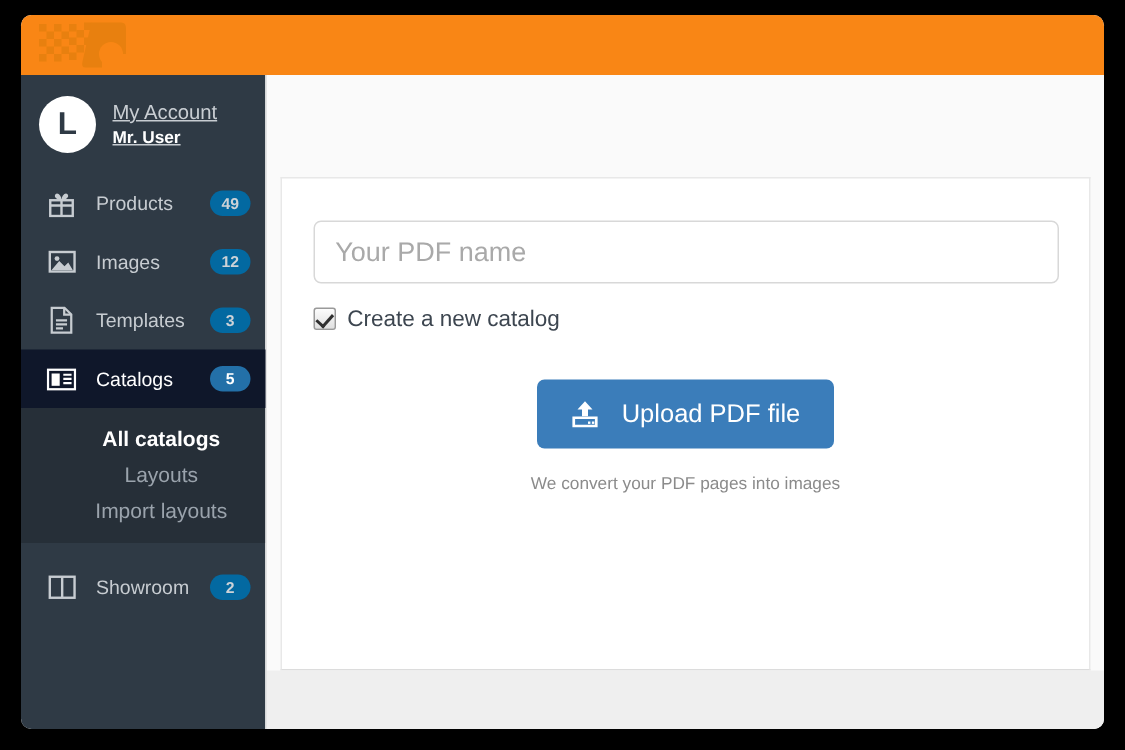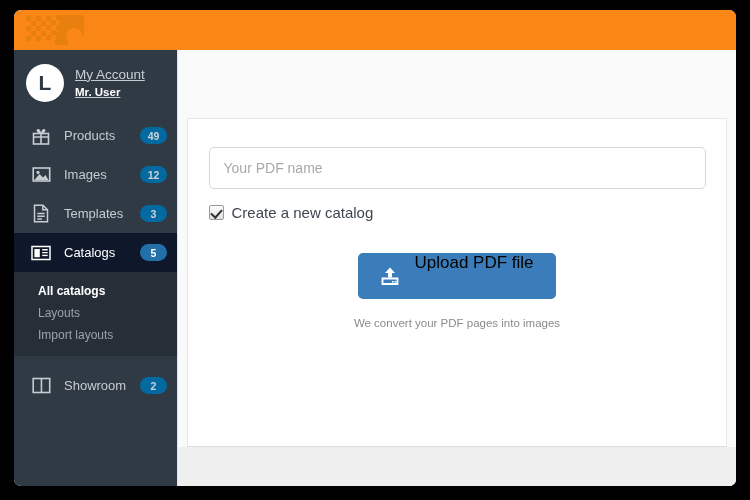--- a/index.html
+++ b/index.html
@@ -140,22 +140,23 @@
     background: #2370a8;
     color: #ffffff;
   }
 
   .submenu {
     background: #262f38;
     padding: 8px 0 10px 0;
   }
   .submenu-item {
     padding: 4px 0 4px 24px;
-    font-size: 12px;
+    font-size: 14px;
     color: #9aa3ac;
+    text-align: center;
   }
   .submenu-item.current {
     color: #ffffff;
     font-weight: bold;
   }
 
   .nav-gap { height: 10px; }
 
   
   .content {
@@ -185,21 +186,21 @@
     padding-top: 28px;
     min-height: 0;
   }
 
   .pdf-name-input {
     width: 497px;
     height: 42px;
     border: 1px solid #d8d8d8;
     border-radius: 5px;
     padding: 0 14px;
-    font-size: 14px;
+    font-size: 18px;
     color: #555;
     font-family: "Liberation Sans", sans-serif;
     outline: none;
     background: #ffffff;
   }
   .pdf-name-input::placeholder { color: #a9a9a9; }
 
   .checkbox-row {
     width: 497px;
     display: flex;
@@ -230,26 +231,27 @@
     margin-left: 8px;
     font-size: 15px;
     color: #3d4650;
   }
 
   .upload-btn {
     margin-top: 32px;
     background: #3b7dba;
     border: none;
     border-radius: 5px;
-    color: #000000;
+    color: #ffffff;
     height: 46px;
     padding: 0 22px;
     font-size: 17px;
     font-family: "Liberation Sans", sans-serif;
     display: flex;
+    align-items: center;
     gap: 14px;
     cursor: pointer;
   }
   .upload-icon { display: flex; align-items: center; }
 
   .helper-text {
     margin-top: 18px;
     font-size: 11.5px;
     color: #8b8b8b;
   }

